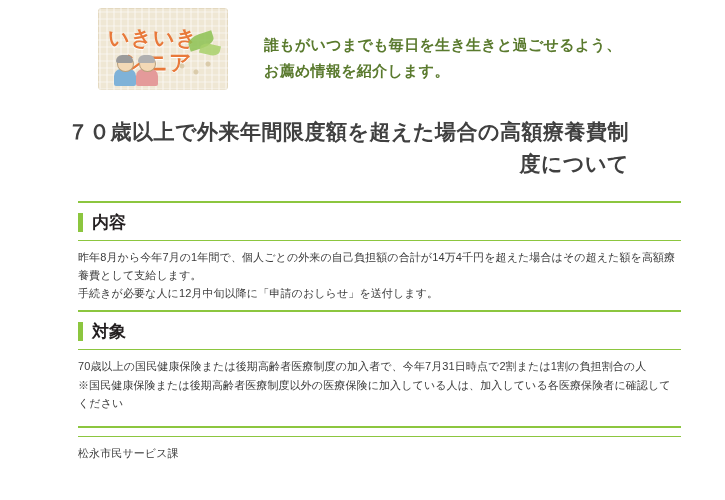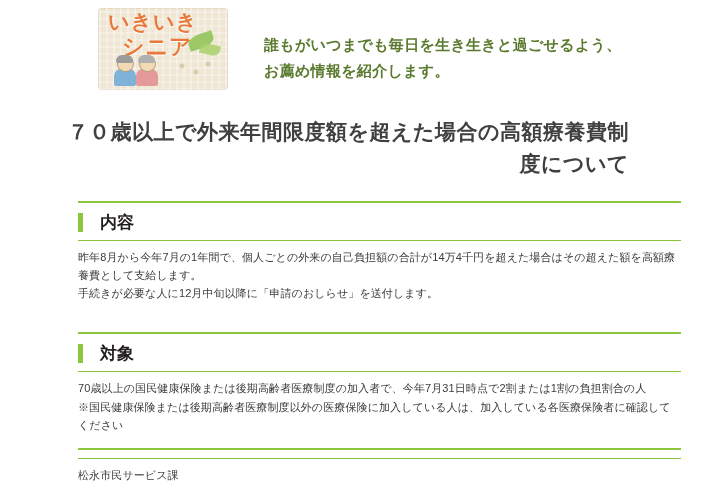--- a/index.html
+++ b/index.html
@@ -51,21 +51,21 @@
     left: -6px; top: -6px;
     width: 150px; height: 95px;
     background:
       repeating-linear-gradient(90deg, rgba(255,255,255,.45) 0 2px, rgba(0,0,0,0) 2px 7px),
       repeating-linear-gradient(0deg, rgba(255,255,255,.35) 0 2px, rgba(0,0,0,0) 2px 7px);
     opacity: .8;
   }
   .logo-text {
     position: absolute;
     left: 10px;
-    top: 2px;
+    top: 18px;
     font-family: "DejaVu Sans", sans-serif;
     color: #e8793a;
     font-weight: bold;
     line-height: 1.15;
     text-shadow: 0 1px 0 #fff;
   }
   .logo-text .l1 { font-size: 21px; letter-spacing: 1px; display: block; }
   .logo-text .l2 { font-size: 22px; letter-spacing: 1px; display: block; margin-left: 14px; }
 
   .logo-leaf {
@@ -176,21 +176,20 @@
     margin: 0 0 8px 0;
   }
 
   .sec-head {
     display: flex;
     align-items: center;
     font-size: 17px;
     font-weight: bold;
     color: #231f20;
     margin: 0 0 6px 0;
-    gap: 8px;
   }
   .sec-bar {
     display: inline-block;
     width: 5px;
     height: 19px;
     background: #8cc63f;
     margin-right: 9px;
   }
 
   .sec-under {
@@ -256,21 +255,21 @@
         <span class="sec-bar"></span>
         <span>内容</span>
       </div>
       <hr class="sec-under">
       <div class="sec-body">
         <p class="list-line">昨年8月から今年7月の1年間で、個人ごとの外来の自己負担額の合計が14万4千円を超えた場合はその超えた額を高額療養費として支給します。</p>
         <p class="list-line">手続きが必要な人に12月中旬以降に「申請のおしらせ」を送付します。</p>
       </div>
     </div>
 
-    <div class="section" style="margin-top:30px;">
+    <div class="section" style="margin-top:8px;">
       <hr class="sec-rule">
       <div class="sec-head">
         <span class="sec-bar"></span>
         <span>対象</span>
       </div>
       <hr class="sec-under">
       <div class="sec-body">
         <p class="list-line">70歳以上の国民健康保険または後期高齢者医療制度の加入者で、今年7月31日時点で2割または1割の負担割合の人</p>
         <p class="list-line">※国民健康保険または後期高齢者医療制度以外の医療保険に加入している人は、加入している各医療保険者に確認してください</p>
       </div>

